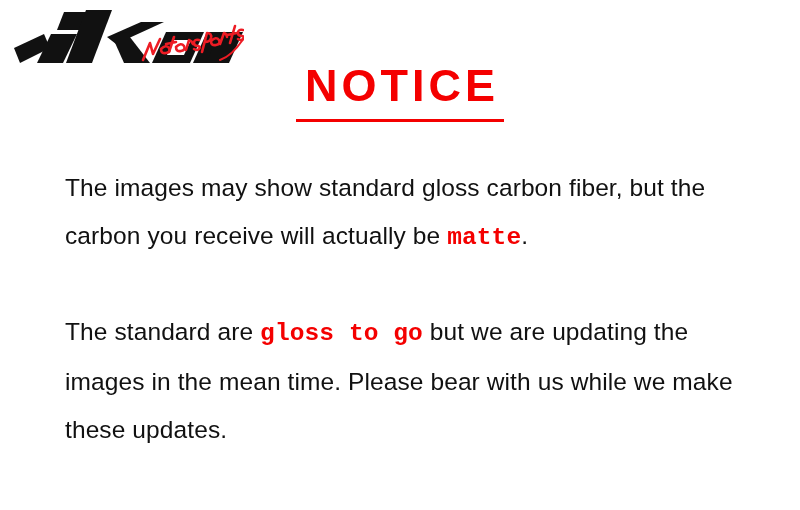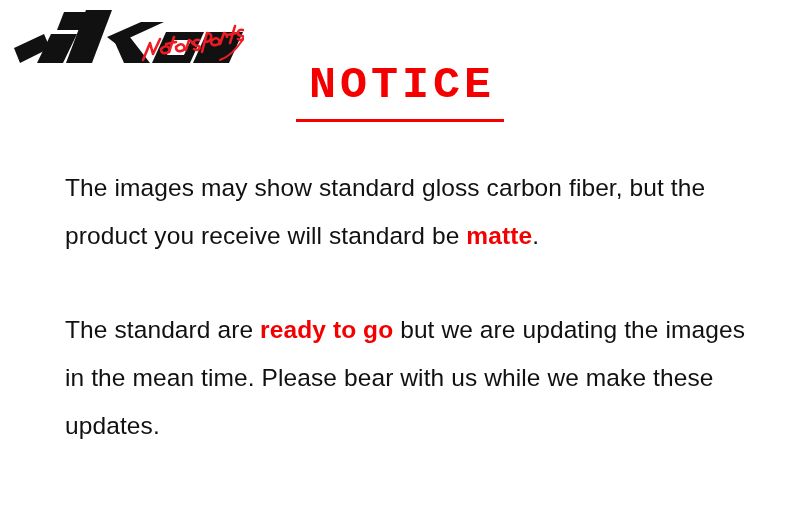--- a/index.html
+++ b/index.html
@@ -31,21 +31,21 @@
   
   .notice-heading-wrap {
     position: absolute;
     left: 0;
     right: 0;
     top: 62px;
     text-align: center;
   }
   .notice-heading {
     display: inline-block;
-    font-family: Liberation Mono, monospace;
+    font-family: Liberation Sans, sans-serif;
     font-weight: bold;
     font-size: 45px;
     line-height: 1.08;
     letter-spacing: 4px;
     color: #f40000;
     margin: 0;
     padding: 0 6px 2px 10px;
   }
   .notice-underline {
     width: 208px;
@@ -67,20 +67,21 @@
     line-height: 48px;
     color: #111111;
     margin: 0;
     letter-spacing: 0.1px;
     white-space: pre-wrap;
   }
   .paragraph-gap { height: 46px; }
   .hl {
     color: #f40000;
     font-weight: bold;
+    font-family: Liberation Mono, monospace;
   }
 </style>
 </head>
 <body>
 
 <div class="brand-logo">
   <svg width="240" height="64" viewBox="0 0 240 64" xmlns="http://www.w3.org/2000/svg">
 
     <g fill="#111111">
 
@@ -132,16 +133,16 @@
     </g>
   </svg>
 </div>
 
 <div class="notice-heading-wrap">
   <h1 class="notice-heading">NOTICE</h1>
   <div class="notice-underline"></div>
 </div>
 
 <div class="notice-body">
-  <p class="notice-paragraph"><span>The images may show standard gloss carbon fiber, but the product you receive will standard be </span><span class="hl">matte</span><span>.</span></p>
+  <p class="notice-paragraph"><span>The images may show standard gloss carbon fiber, but the carbon you receive will actually be </span><span class="hl">matte</span><span>.</span></p>
   <div class="paragraph-gap"></div>
-  <p class="notice-paragraph"><span>The standard are </span><span class="hl">ready to go</span><span> but we are updating the images in the mean time. Please bear with us while we make these updates.</span></p>
+  <p class="notice-paragraph"><span>The standard are </span><span class="hl">gloss to go</span><span> but we are updating the images in the mean time. Please bear with us while we make these updates.</span></p>
 </div>
 
 </body></html>

